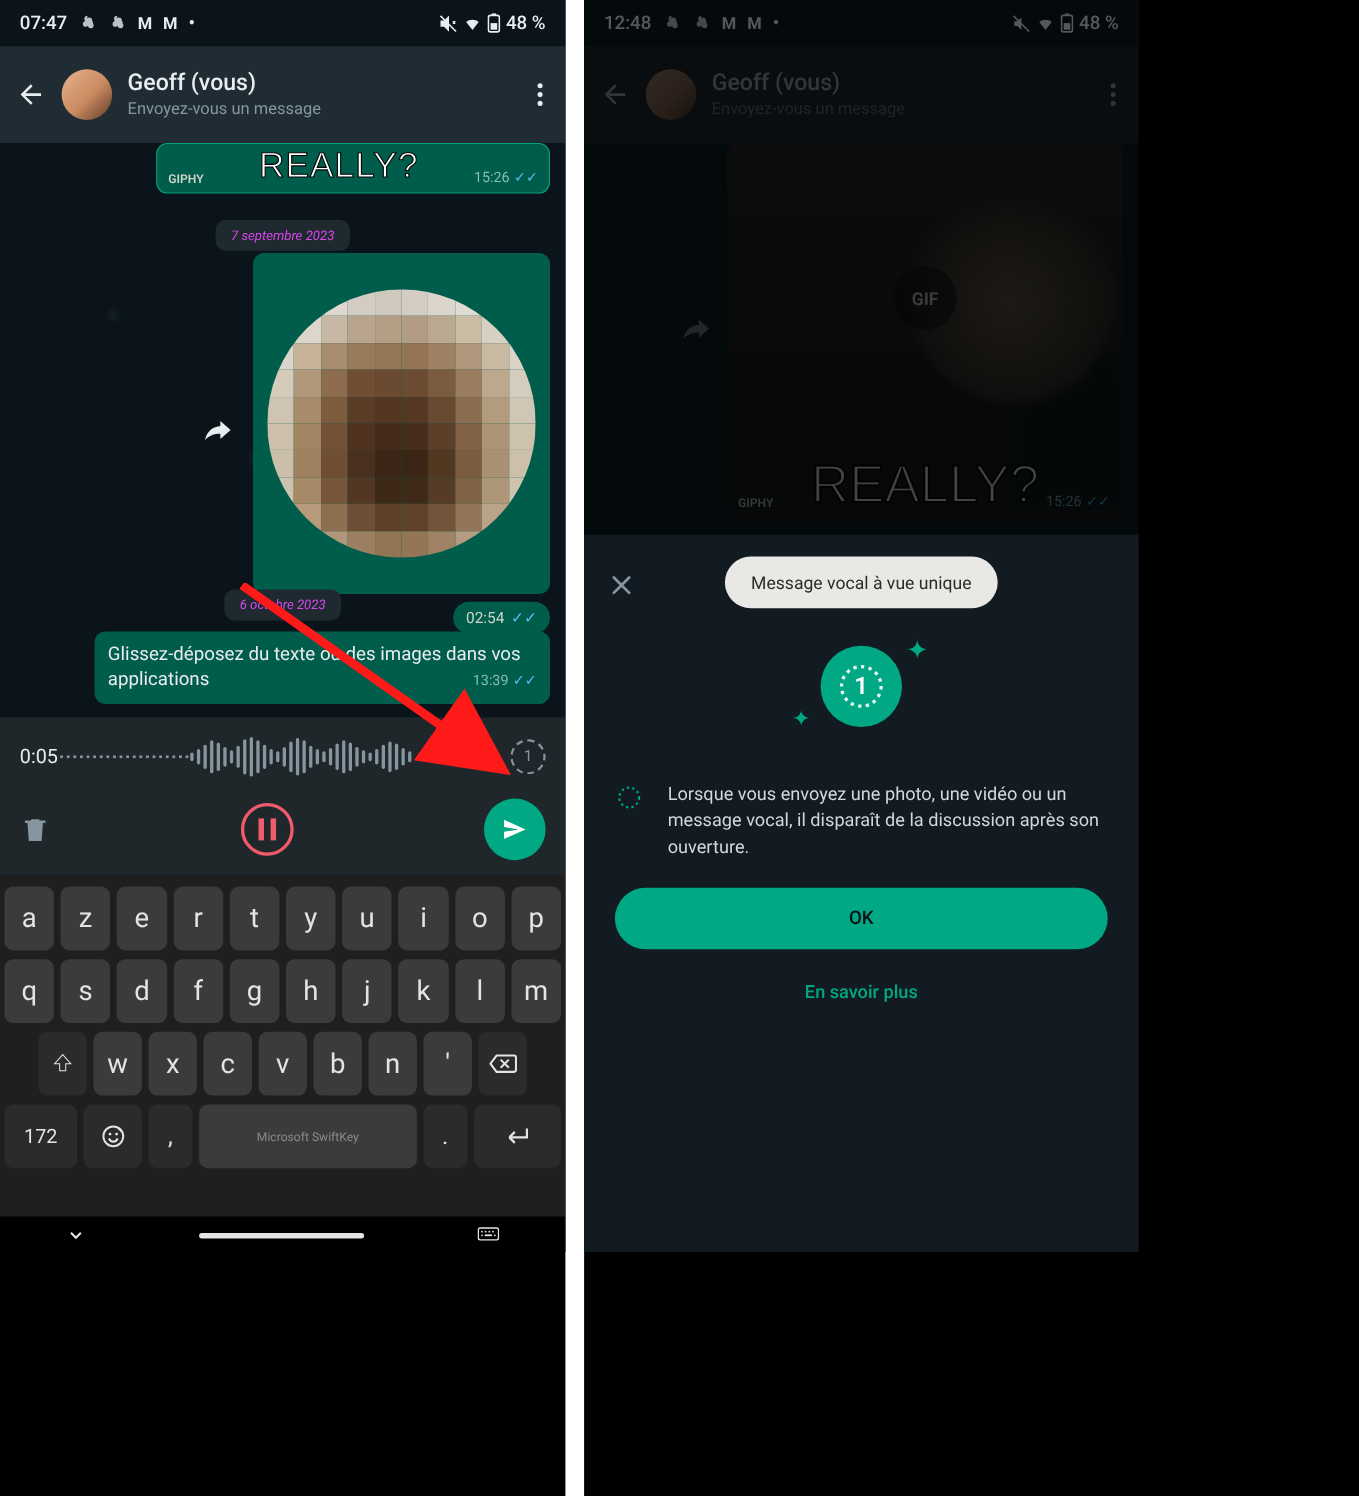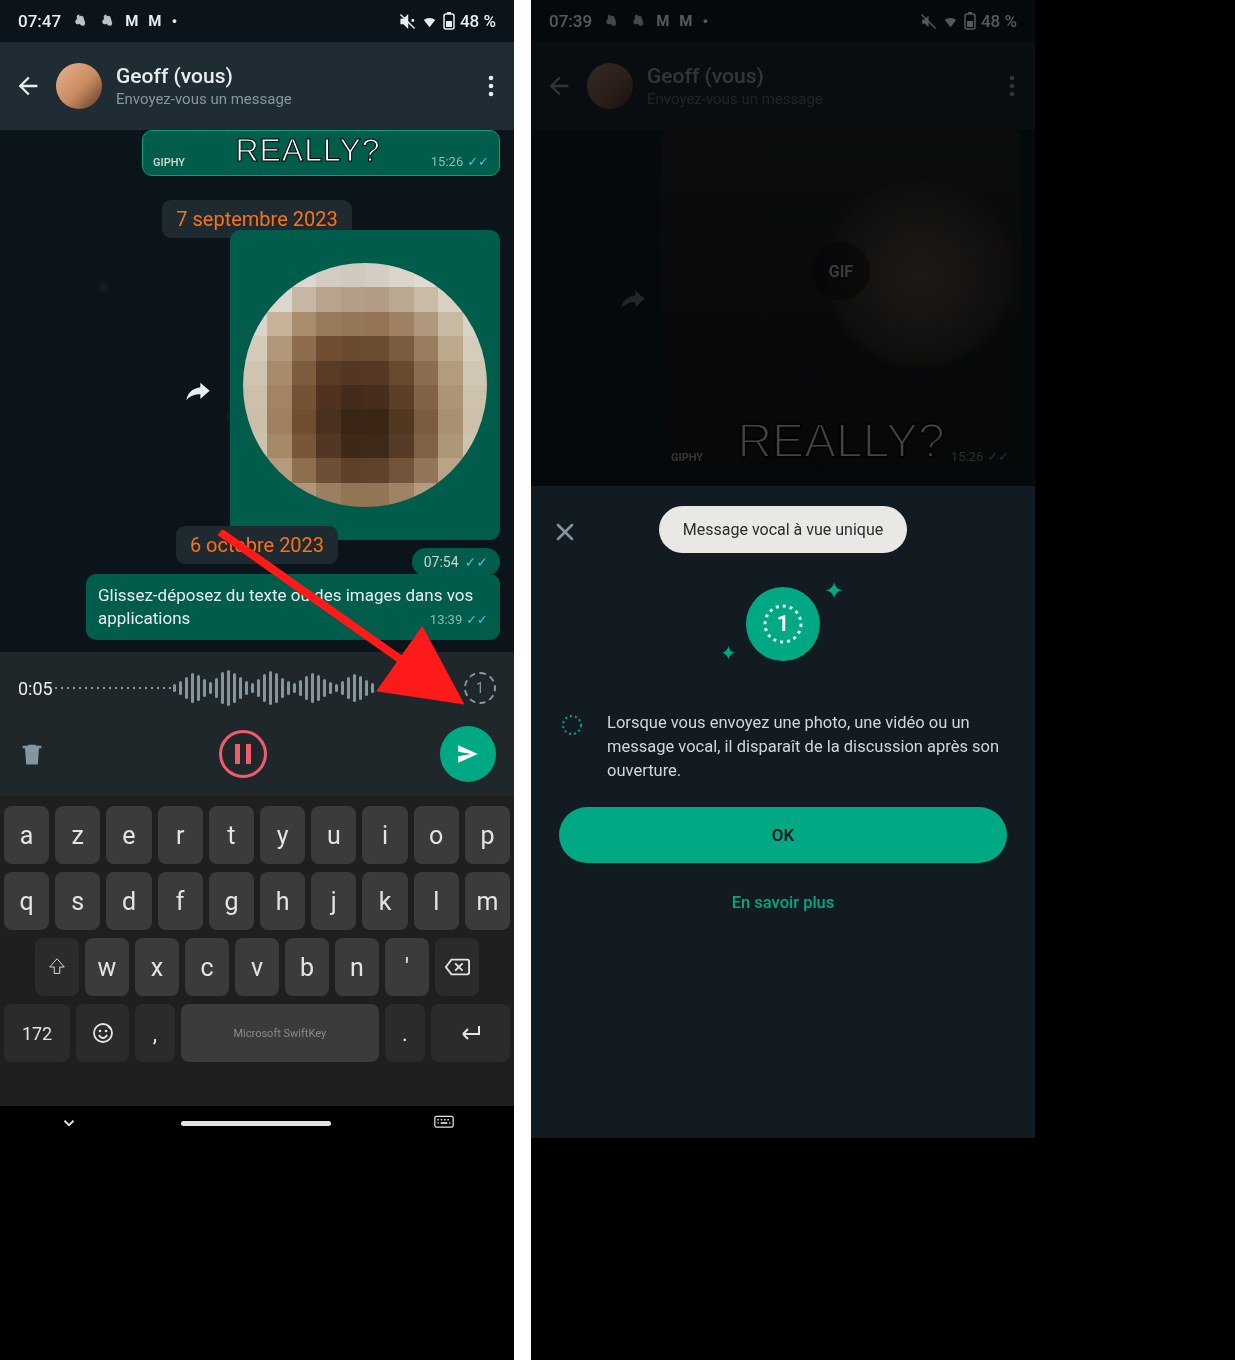--- a/index.html
+++ b/index.html
@@ -24,21 +24,21 @@
   .more-dots { padding:8px 12px; }
 
   
   .chat-body { position:relative; height:522px; background:#0b141a; overflow:hidden; }
   .doodle { position:absolute; inset:0; background:
       radial-gradient(circle at 20% 30%, #1c2a33 1px, transparent 8px),
       radial-gradient(circle at 70% 70%, #1c2a33 1px, transparent 8px),
       radial-gradient(circle at 45% 55%, #1c2a33 1px, transparent 8px);
       opacity:.5;
   }
-  .date-chip { background:#1e2a30; color:#f97316; font-size:20px; padding:7px 14px; border-radius:9px; display:inline-block; margin:12px auto; }
+  .date-chip { background:#1e2a30; color:#d946ef; font-size:12px; padding:7px 14px; border-radius:9px; display:inline-block; margin:12px auto;font-style:italic; }
   .chip-row { text-align:center; position:relative; }
   .gif-bubble { position:absolute; top:0; right:14px; width:358px; height:46px; background:#005c4b; border-radius:10px; display:flex; align-items:flex-end; justify-content:space-between; padding:6px 10px; border:1px solid #07a07c; }
   .gif-text { font-family:Impact,'Arial Black',sans-serif; font-size:32px; color:#fff; letter-spacing:1px; -webkit-text-stroke:1px #000; }
   .giphy { font-size:11px; color:#cbd5c9; font-weight:600; }
   .time-check { font-size:13px; color:#87bdb1; display:flex; align-items:center; gap:4px; }
   .ticks { color:#53bdeb; }
 
   .photo-bubble { position:absolute; top:100px; right:14px; width:270px; height:310px; background:#005c4b; border-radius:10px; display:flex; flex-direction:column; align-items:center; justify-content:center; }
   .pixelface { width:244px; height:244px; border-radius:50%; overflow:hidden; display:grid; grid-template-columns:repeat(10,1fr); grid-template-rows:repeat(10,1fr); }
   .pixelface div { background:#8a8278; }
@@ -279,21 +279,21 @@
           <div style="background:#927656"></div>
           <div style="background:#9f8364"></div>
           <div style="background:#b49c80"></div>
           <div style="background:#cbbba2"></div>
           <div style="background:#dcd5c8"></div>
       </div>
       <svg class="share-arrow" width="28" height="28" viewBox="0 0 24 24">
           <path d="M14 4l8 7-8 7v-4c-5 0-9 1.5-12 5 1-5 4-10 12-11V4z" fill="#e9edef"></path>
         </svg>
       <div class="photo-time">
-        <span>07:54</span>
+        <span>02:54</span>
         <span class="ticks">✓✓</span>
       </div>
     </div>
 
     <div class="chip-row" style="position:absolute;bottom:76px;left:0;right:0;">
       <span class="date-chip">6 octobre 2023</span>
     </div>
 
     <div class="text-bubble">
       <span>Glissez-déposez du texte ou des images dans vos applications</span>
@@ -456,21 +456,21 @@
   </div>
 
 </div>
 
 <div class="gap"></div>
 
 <div class="screen screen-right">
 
   <div class="status-bar" style="opacity:.8">
     <div class="status-left">
-      <span>07:39</span>
+      <span>12:48</span>
       <svg class="mini-icon" viewBox="0 0 24 24">
           <path fill="#e9edef" d="M12 2a4 4 0 0 0-4 4 4 4 0 0 0 1 2.6A4 4 0 0 0 6 12a4 4 0 0 0 4 4 4 4 0 0 0 2.6-1A4 4 0 0 0 16 18a4 4 0 0 0 4-4 4 4 0 0 0-1-2.6A4 4 0 0 0 18 8a4 4 0 0 0-4-4 4 4 0 0 0-2.6 1A4 4 0 0 0 12 2z" opacity=".8"></path>
         </svg>
       <svg class="mini-icon" viewBox="0 0 24 24">
           <path fill="#e9edef" d="M12 2a4 4 0 0 0-4 4 4 4 0 0 0 1 2.6A4 4 0 0 0 6 12a4 4 0 0 0 4 4 4 4 0 0 0 2.6-1A4 4 0 0 0 16 18a4 4 0 0 0 4-4 4 4 0 0 0-1-2.6A4 4 0 0 0 18 8a4 4 0 0 0-4-4 4 4 0 0 0-2.6 1A4 4 0 0 0 12 2z" opacity=".8"></path>
         </svg>
       <span style="font-size:15px;font-weight:700">M</span>
       <span style="font-size:15px;font-weight:700">M</span>
       <span>•</span>
     </div>

